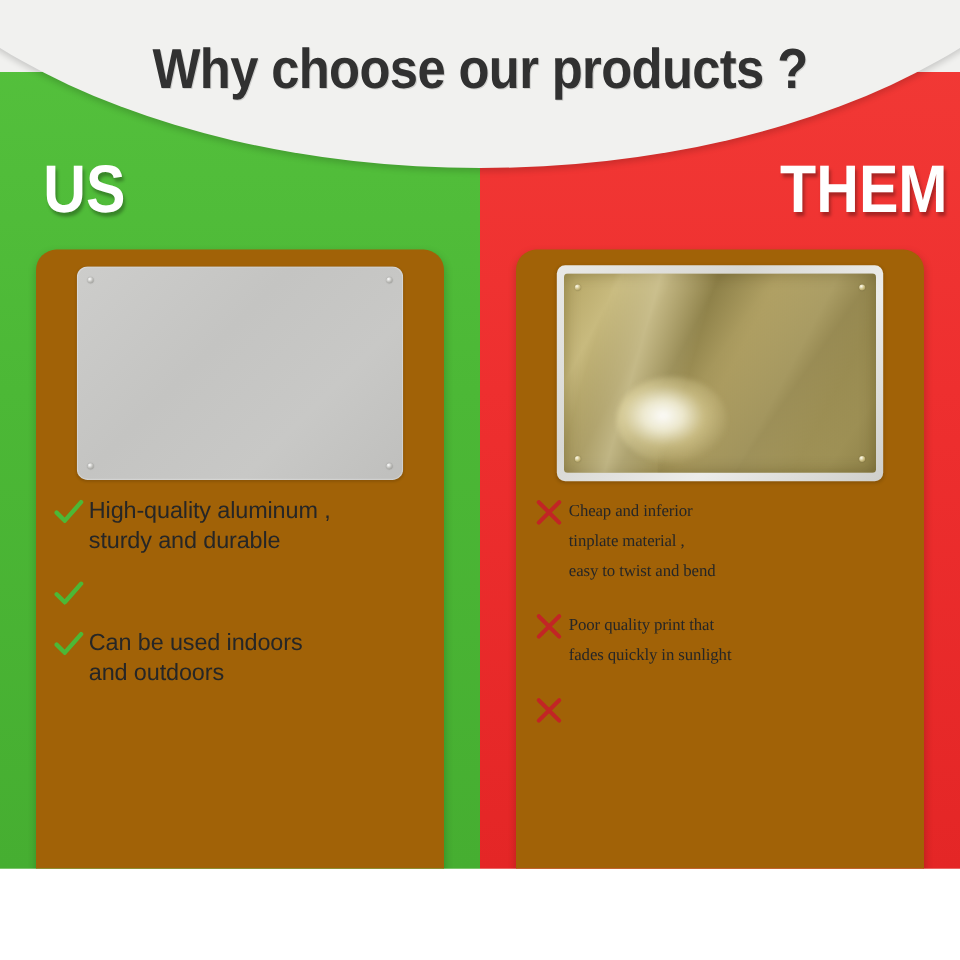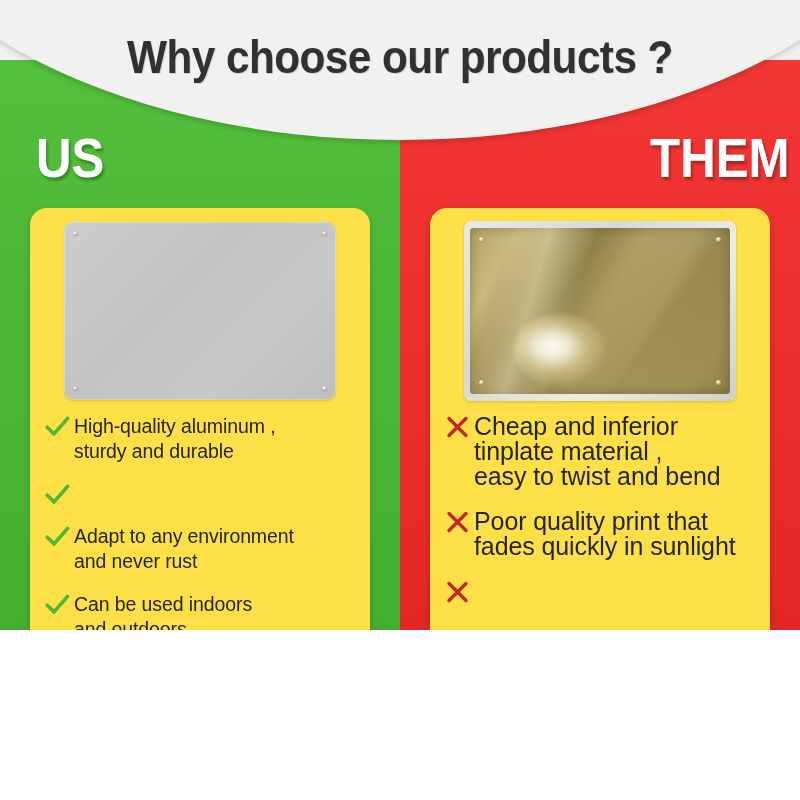--- a/index.html
+++ b/index.html
@@ -8,21 +8,21 @@
     padding: 0;
     background: #ffffff;
   }
   body {
     font-family: "Liberation Sans", "DejaVu Sans", sans-serif;
   }
 
   .poster {
     position: relative;
     width: 800px;
-    height: 630px;
+    height: 724px;
     overflow: hidden;
     background: #f1f1ef;
   }
 
   
   .panels {
     position: absolute;
     inset: 0;
     display: flex;
   }
@@ -97,21 +97,21 @@
     right: 10px;
     transform-origin: right center;
   }
 
   
   .card {
     position: absolute;
     top: 208px;
     width: 340px;
     height: 568px;
-    background: #fde047;
+    background: #a16207;
     border-radius: 17px;
     box-shadow: 0 3px 7px rgba(0,0,0,0.20);
     box-sizing: border-box;
     padding: 0;
     overflow: hidden;
   }
   .card.left  { left: 30px; }
   .card.right { left: 430px; }
 
   
@@ -239,21 +239,21 @@
   .feature-text {
     flex: 1 1 auto;
     font-size: 19.5px;
     line-height: 25px;
     color: #262626;
     font-weight: normal;
     letter-spacing: -0.1px;
     white-space: pre-line;
   }
   .list-right .feature-item { margin-bottom: 20px; }
-  .list-right .feature-text { font-size: 25px; line-height: 25px; }
+  .list-right .feature-text { font-size: 14px; line-height: 25px; font-family: Liberation Serif, serif; }
 </style>
 </head>
 <body>
 
 <div class="poster">
 
   <div class="panels">
     <div class="panel-green"></div>
     <div class="panel-red"></div>
   </div>
@@ -292,30 +292,20 @@
 
       <div class="feature-item">
         <span class="feature-icon">
           <svg width="25" height="22" viewBox="0 0 25 22" aria-hidden="true">
             <path d="M2 11.5 L8.6 18.2 L23 2.2 L20.6 7.2 L8.8 20.0 Z" fill="#4cb836"></path>
             <path d="M2.2 11.2 L9.0 17.9 L22.6 2.4" fill="none" stroke="#4cb836" stroke-width="3.6" stroke-linecap="round" stroke-linejoin="round"></path>
           </svg>
         </span>
       </div>
 
-      <div class="feature-item">
-        <span class="feature-icon">
-          <svg width="25" height="22" viewBox="0 0 25 22" aria-hidden="true">
-            <path d="M2 11.5 L8.6 18.2 L23 2.2 L20.6 7.2 L8.8 20.0 Z" fill="#4cb836"></path>
-            <path d="M2.2 11.2 L9.0 17.9 L22.6 2.4" fill="none" stroke="#4cb836" stroke-width="3.6" stroke-linecap="round" stroke-linejoin="round"></path>
-          </svg>
-        </span>
-        <span class="feature-text">Adapt to any environment
-and never rust</span>
-      </div>
 
       <div class="feature-item">
         <span class="feature-icon">
           <svg width="25" height="22" viewBox="0 0 25 22" aria-hidden="true">
             <path d="M2 11.5 L8.6 18.2 L23 2.2 L20.6 7.2 L8.8 20.0 Z" fill="#4cb836"></path>
             <path d="M2.2 11.2 L9.0 17.9 L22.6 2.4" fill="none" stroke="#4cb836" stroke-width="3.6" stroke-linecap="round" stroke-linejoin="round"></path>
           </svg>
         </span>
         <span class="feature-text">Can be used indoors
 and outdoors</span>

